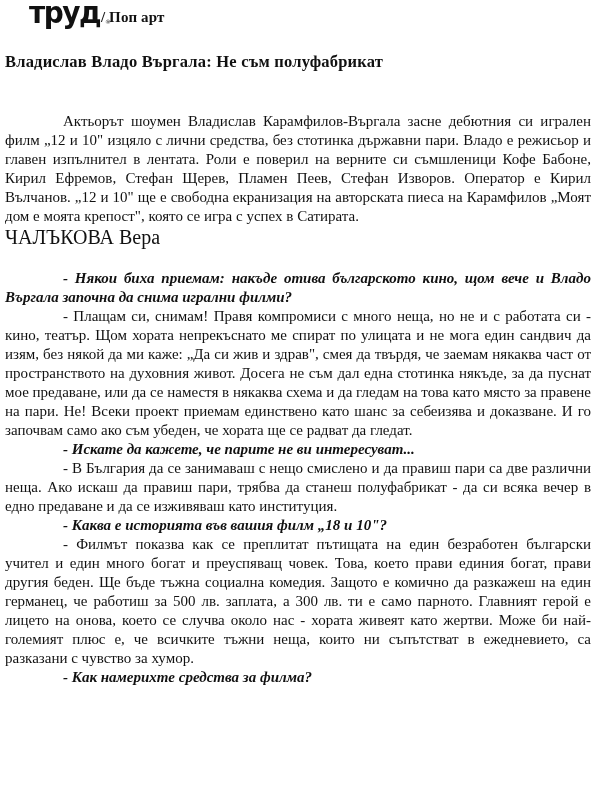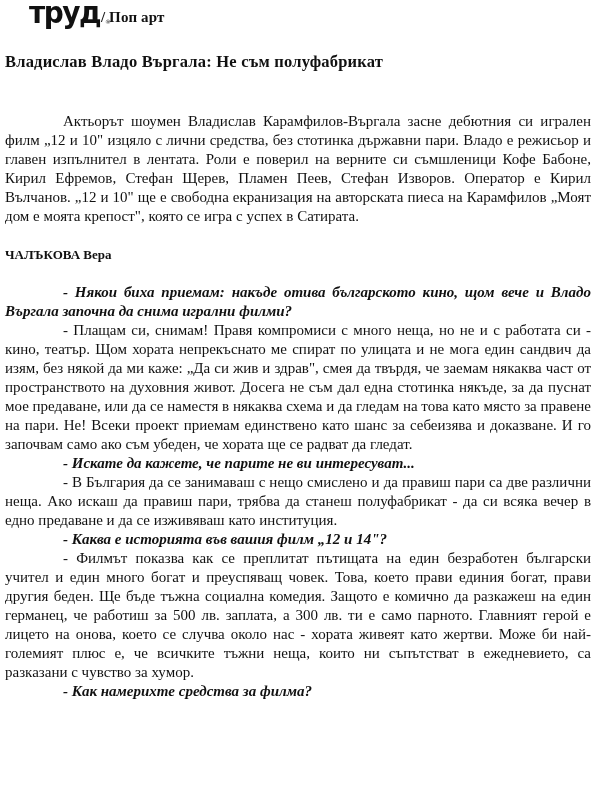--- a/index.html
+++ b/index.html
@@ -67,23 +67,22 @@
       letter-spacing: 0.2px;
     }
     .lead {
       font-size: 15px;
       line-height: 19px;
       text-align: justify;
       text-indent: 58px;
       margin: 40px 6px 0 2px;
     }
     .author {
-      font-weight: bold;
-      font-size: 13px;
-      margin-top: 21px;
+      font-weight: normal;
+      font-size: 20px;
       padding-left: 2px;
     }
     .interview {
       margin: 20px 6px 0 2px;
       font-size: 15px;
       line-height: 19px;
       text-align: justify;
     }
     .interview p {
       margin: 0;
@@ -110,18 +109,18 @@
 
   <p class="lead">Актьорът шоумен Владислав Карамфилов-Въргала засне дебютния си игрален филм „12 и 10" изцяло с лични средства, без стотинка държавни пари. Владо е режисьор и главен изпълнител в лентата. Роли е поверил на верните си съмшленици Кофе Бабоне, Кирил Ефремов, Стефан Щерев, Пламен Пеев, Стефан Изворов. Оператор е Кирил Вълчанов. „12 и 10" ще е свободна екранизация на авторската пиеса на Карамфилов „Моят дом е моята крепост", която се игра с успех в Сатирата.</p>
 
   <div class="author">ЧАЛЪКОВА Вера</div>
 
   <div class="interview">
     <p class="q">- Някои биха приемам: накъде отива българското кино, щом вече и Владо Въргала започна да снима игрални филми?</p>
     <p>- Плащам си, снимам! Правя компромиси с много неща, но не и с работата си - кино, театър. Щом хората непрекъснато ме спират по улицата и не мога един сандвич да изям, без някой да ми каже: „Да си жив и здрав", смея да твърдя, че заемам някаква част от пространството на духовния живот. Досега не съм дал една стотинка някъде, за да пуснат мое предаване, или да се наместя в някаква схема и да гледам на това като място за правене на пари. Не! Всеки проект приемам единствено като шанс за себеизява и доказване. И го започвам само ако съм убеден, че хората ще се радват да гледат.</p>
     <p class="q">- Искате да кажете, че парите не ви интересуват...</p>
     <p>- В България да се занимаваш с нещо смислено и да правиш пари са две различни неща. Ако искаш да правиш пари, трябва да станеш полуфабрикат - да си всяка вечер в едно предаване и да се изживяваш като институция.</p>
-    <p class="q">- Каква е историята във вашия филм „12 и 14"?</p>
+    <p class="q">- Каква е историята във вашия филм „18 и 10"?</p>
     <p>- Филмът показва как се преплитат пътищата на един безработен български учител и един много богат и преуспяващ човек. Това, което прави единия богат, прави другия беден. Ще бъде тъжна социална комедия. Защото е комично да разкажеш на един германец, че работиш за 500 лв. заплата, а 300 лв. ти е само парното. Главният герой е лицето на онова, което се случва около нас - хората живеят като жертви. Може би най-големият плюс е, че всичките тъжни неща, които ни съпътстват в ежедневието, са разказани с чувство за хумор.</p>
     <p class="q">- Как намерихте средства за филма?</p>
   </div>
 
 </div>
 
 </body></html>

